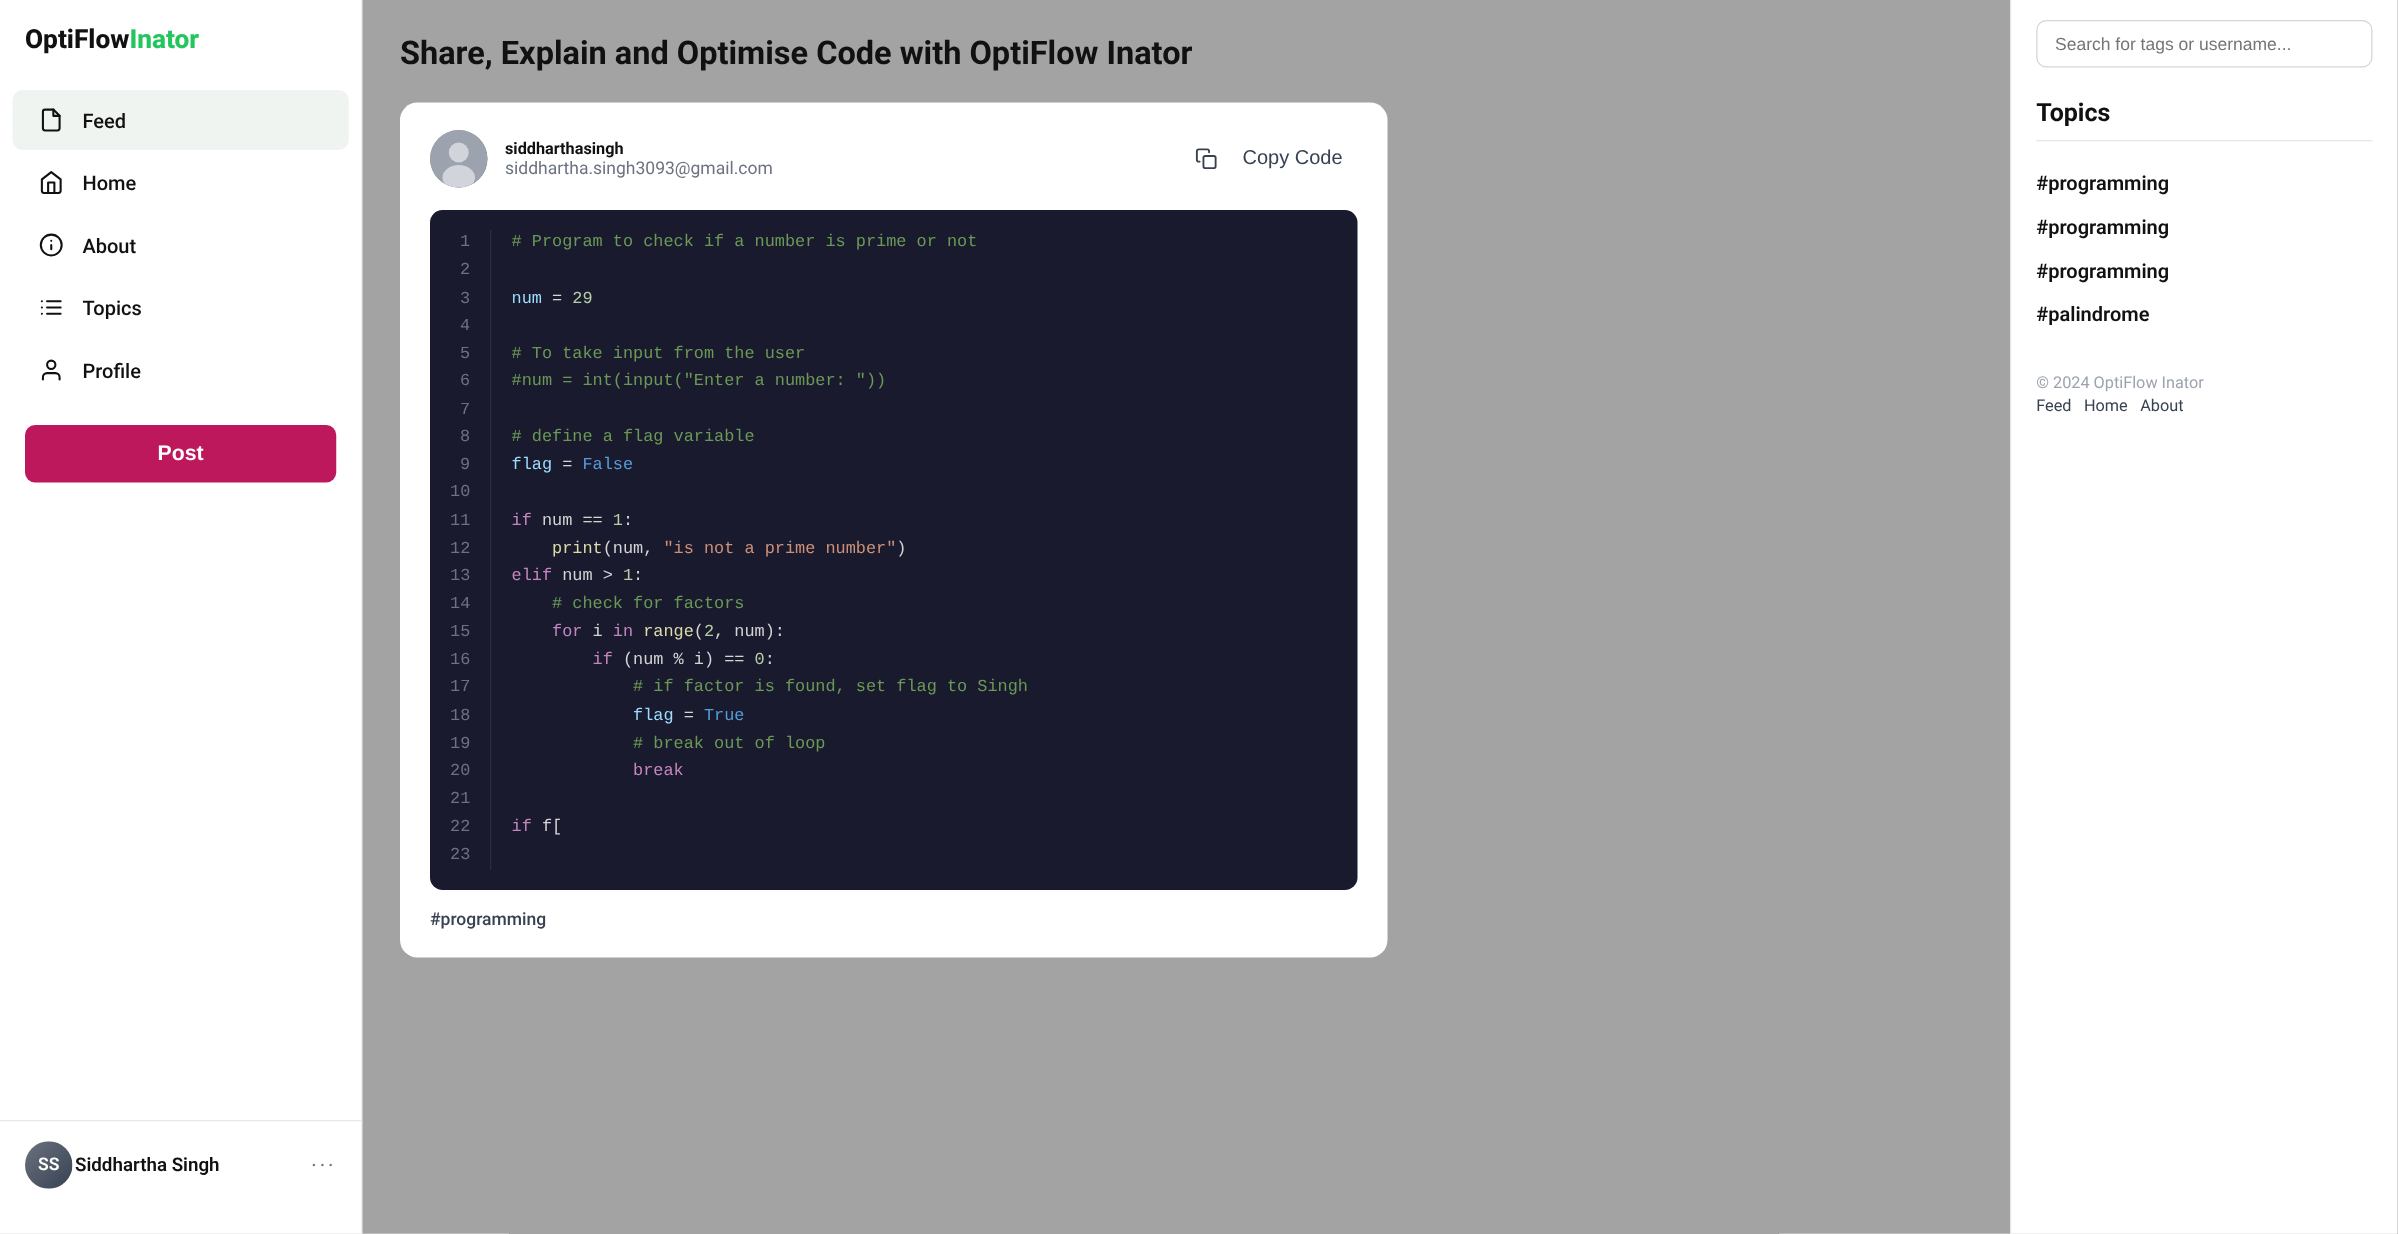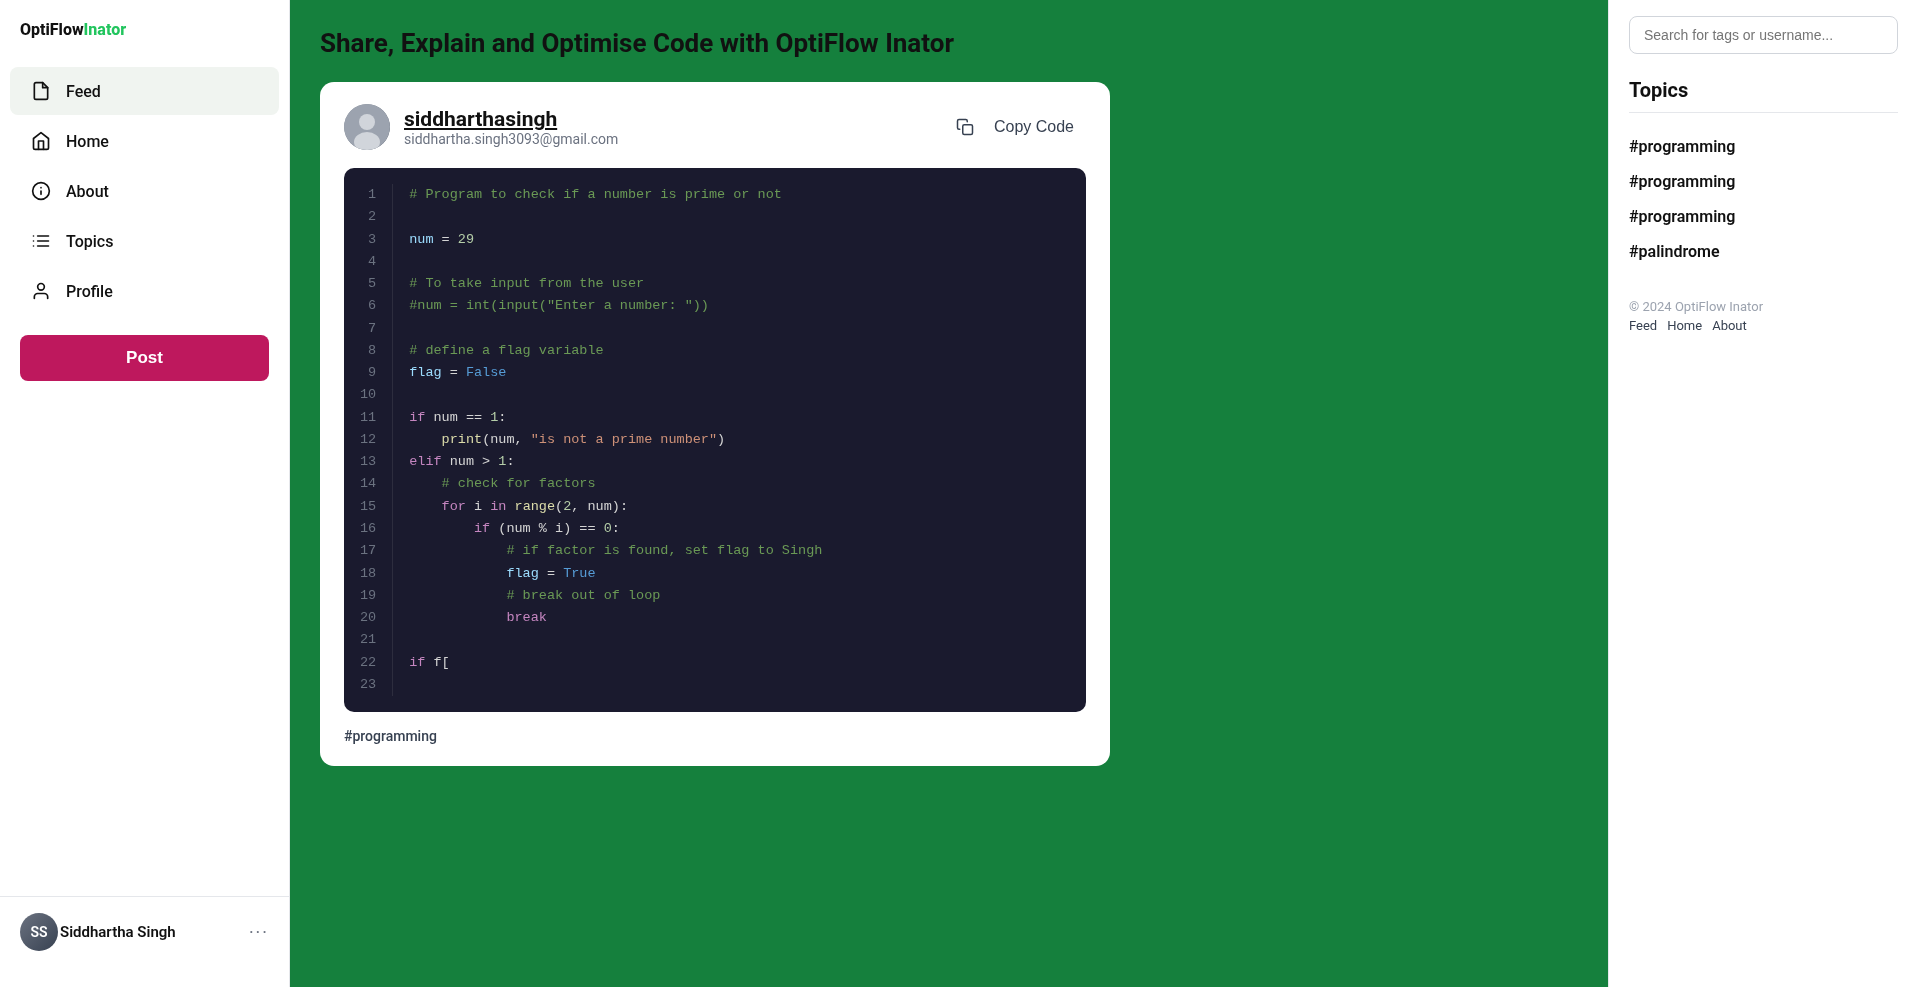--- a/index.html
+++ b/index.html
@@ -18,21 +18,21 @@
       background: #fff;
       border-right: 1px solid #e5e7eb;
       display: flex;
       flex-direction: column;
       padding: 20px 0;
       height: 100%;
     }
 
     .logo {
       padding: 0 20px 28px 20px;
-      font-size: 16px;
+      font-size: 21px;
       font-weight: 800;
     }
     .logo-optiflow { color: #111; }
     .logo-inator { color: #22c55e; }
 
     .nav-item {
       display: flex;
       align-items: center;
       gap: 14px;
       padding: 13px 20px;
@@ -106,21 +106,21 @@
       color: #6b7280;
       font-size: 18px;
       letter-spacing: 2px;
     }
 
     
     .main {
       flex: 1;
       overflow-y: auto;
       padding: 28px 30px;
-      background: #15803d;
+      background: #a3a3a3;
     }
 
     .page-title {
       font-size: 26px;
       font-weight: 700;
       color: #111;
       margin-bottom: 24px;
     }
 
     .post-card {
@@ -141,21 +141,21 @@
       height: 46px;
       border-radius: 50%;
       background: linear-gradient(135deg, #9ca3af 0%, #4b5563 100%);
       overflow: hidden;
       flex-shrink: 0;
       display: flex;
       align-items: center;
       justify-content: center;
     }
     .post-user-info { display: flex; flex-direction: column; }
-    .post-username { font-size: 21px; font-weight: 700; color: #111; text-decoration: underline; }
+    .post-username { font-size: 13px; font-weight: 700; color: #111; }
     .post-email { font-size: 14px; color: #6b7280; }
 
     .copy-code-btn {
       margin-left: auto;
       display: flex;
       align-items: center;
       gap: 20px;
       background: none;
       border: none;
       cursor: pointer;

